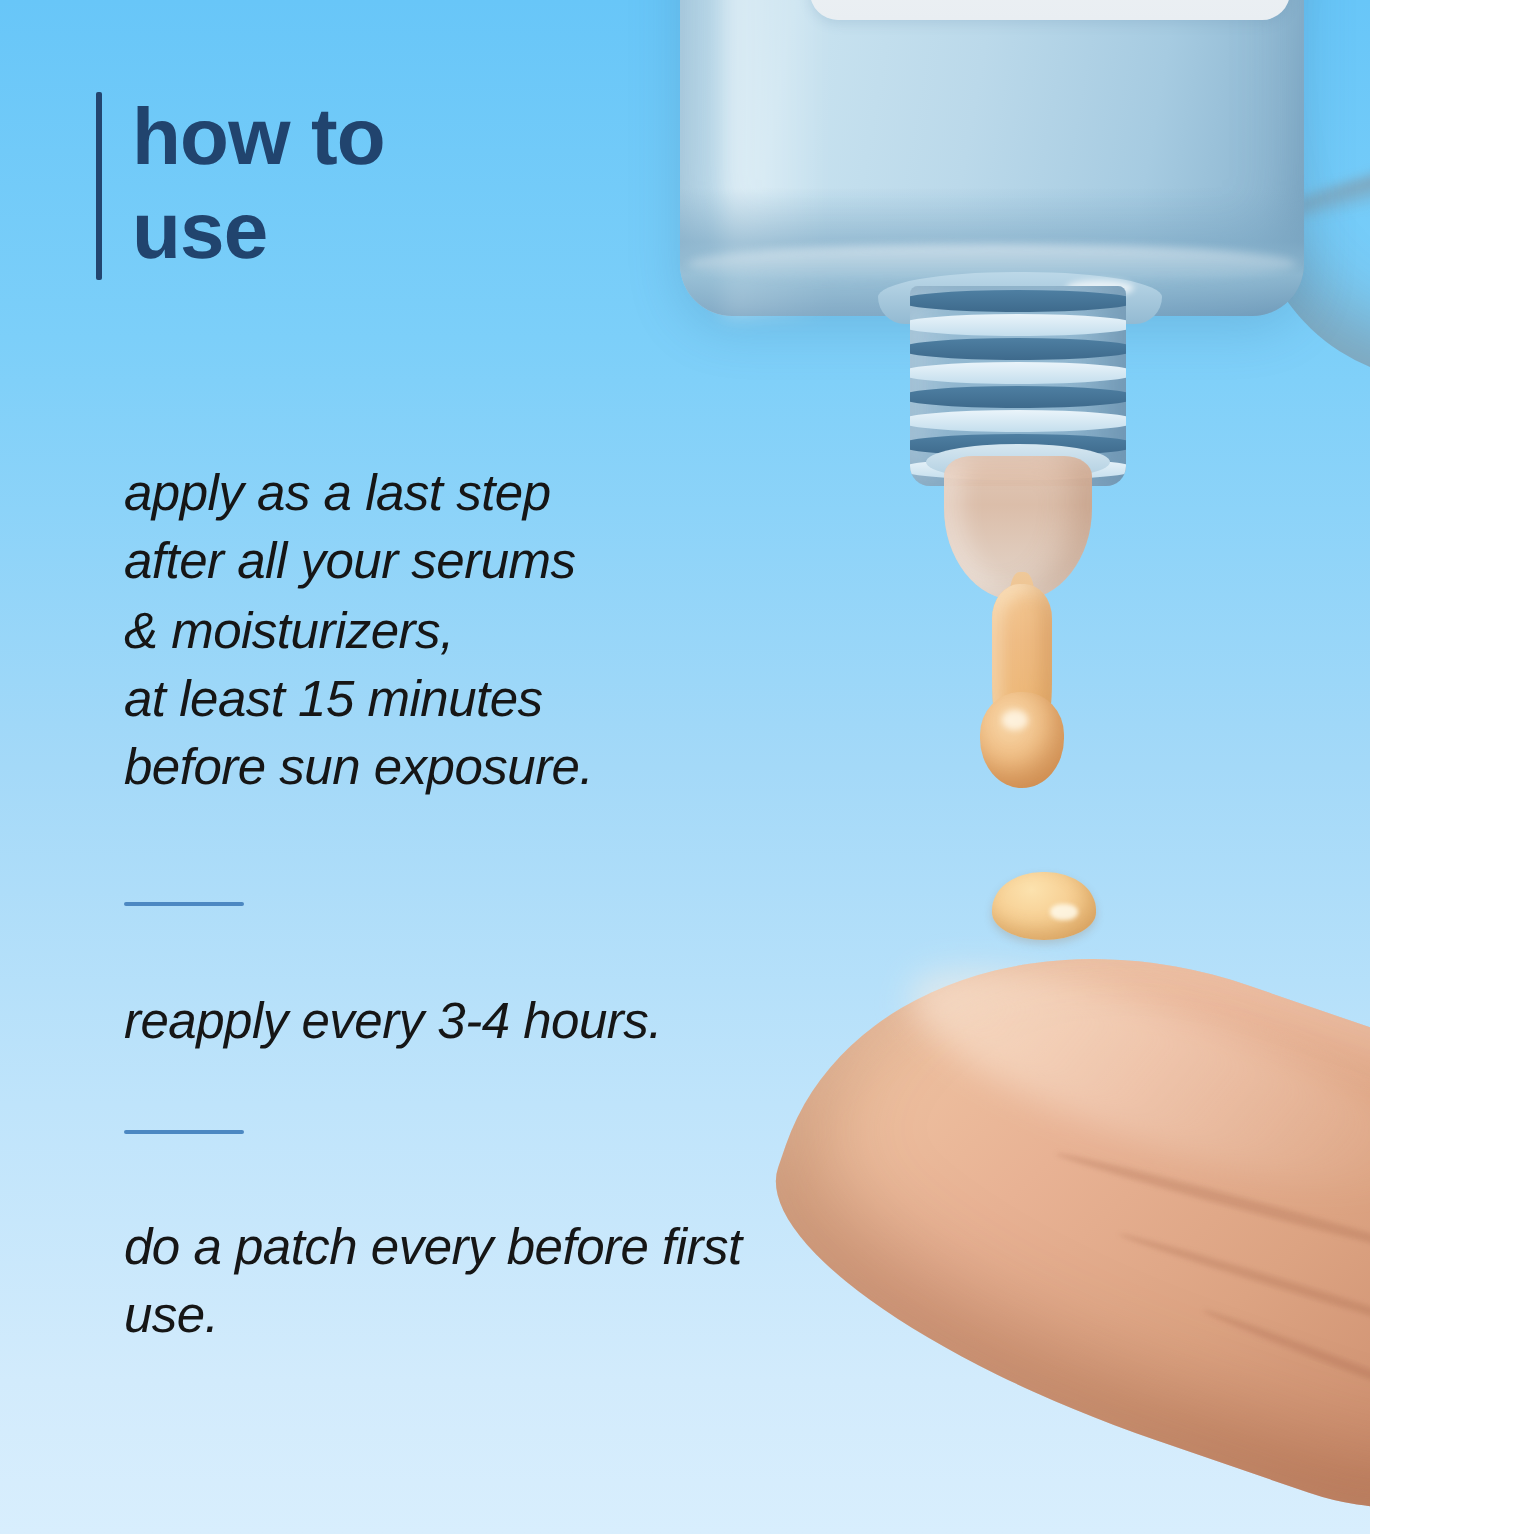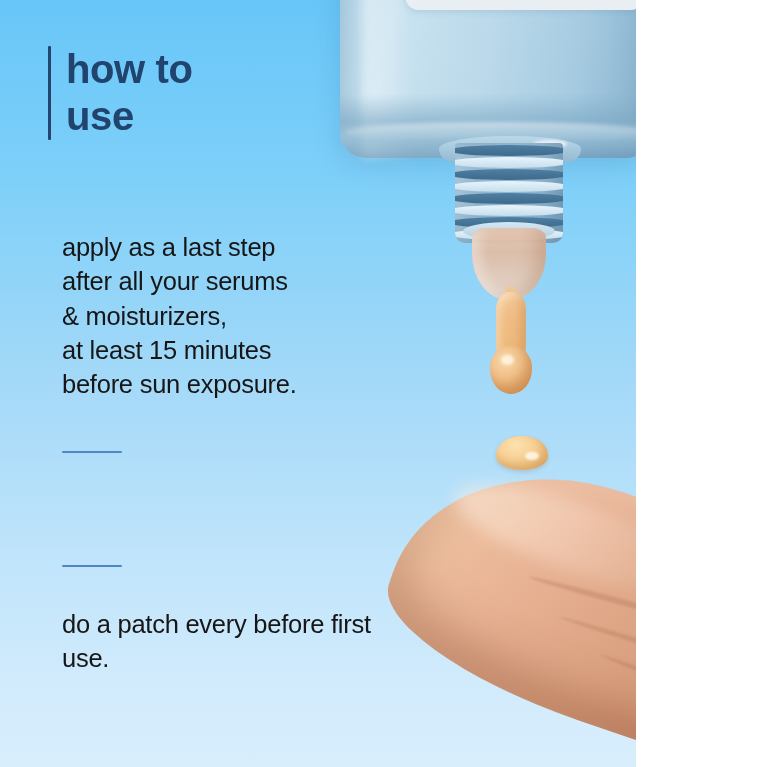--- a/index.html
+++ b/index.html
@@ -6,21 +6,21 @@
   * { margin:0; padding:0; box-sizing:border-box; }
 
   html, body {
     width:767px; height:767px;
     overflow:hidden;
     font-family:"Liberation Sans", sans-serif;
   }
 
   #poster {
     position:relative;
-    width:636px; height:767px;
+    width:685px; height:767px;
     background:linear-gradient(180deg,
         #68C6F8 0%,
         #7CCFF9 22%,
         #A4D9F8 50%,
         #BFE4FB 72%,
         #D2EBFC 90%,
         #D8EEFD 100%);
     overflow:hidden;
   }
 
@@ -55,20 +55,21 @@
   }
 
   .body-line-group {
     position:absolute;
     left:62px;
     color:#161616;
     font-size:25.5px;
     line-height:1.345;
     letter-spacing:-0.25px;
     white-space:pre-line;
+    font-style:italic;
   }
   #step-apply   { top:230px; }
   #step-reapply { top:494px; }
   #step-patch   { top:607px; }
 
   .divider {
     position:absolute;
     left:62px;
     width:60px; height:2px;
     background:#4C88C2;
@@ -398,19 +399,20 @@
     </div>
 
     <div class="body-line-group" id="step-apply">apply as a last step
 after all your serums
 &amp; moisturizers,
 at least 15 minutes
 before sun exposure.</div>
 
     <div class="divider" id="divider-1"></div>
 
+    <div class="body-line-group" id="step-reapply">reapply every 3-4 hours.</div>
 
     <div class="divider" id="divider-2"></div>
 
     <div class="body-line-group" id="step-patch">do a patch every before first use.</div>
 
   </div>
 </div>
 
 </body></html>

